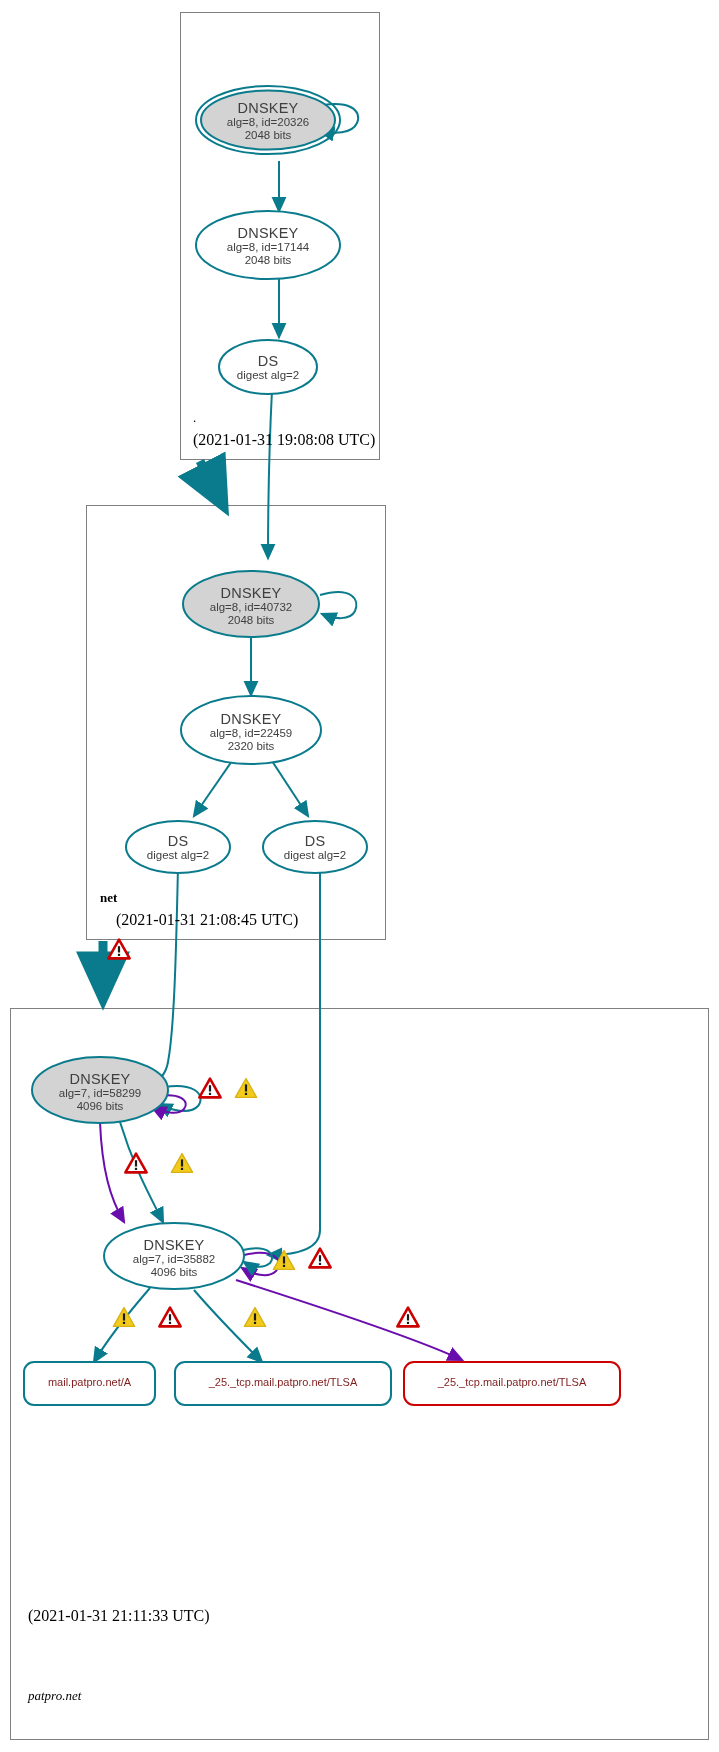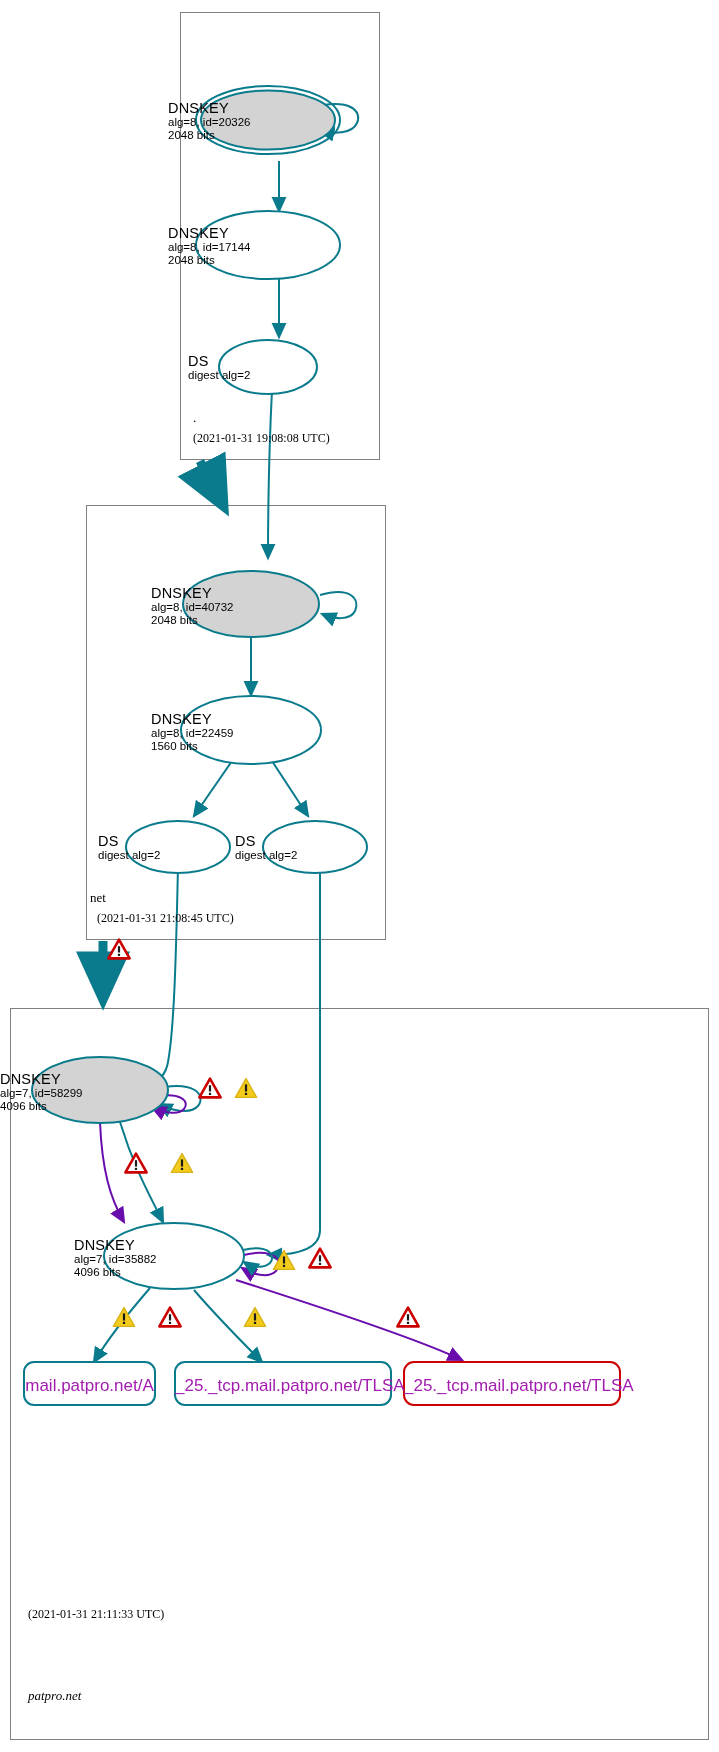--- a/index.html
+++ b/index.html
@@ -33,45 +33,46 @@
   .zone-label {
     position: absolute;
     font-family: "Liberation Serif", serif;
     font-size: 13px;
     color: #000000;
     white-space: nowrap;
   }
   .zone-time {
     position: absolute;
     font-family: "Liberation Serif", serif;
-    font-size: 12px;
+    font-size: 16px;
     color: #000000;
     white-space: nowrap;
   }
   .node-label {
     position: absolute;
-    color: #000000;
+    text-align: center;
+    color: #404040;
     pointer-events: none;
     white-space: nowrap;
     line-height: 1.12;
   }
   .node-title {
     font-family: "Liberation Sans", sans-serif;
     font-size: 14.5px;
     letter-spacing: 0.2px;
   }
   .node-sub {
     font-family: Liberation Sans, sans-serif;
     font-size: 11.5px;
   }
   .leaf-label {
     position: absolute;
     font-family: "Liberation Sans", sans-serif;
-    font-size: 17px;
-    color: #a21caf;
+    font-size: 11px;
+    color: #7f1d1d;
     white-space: nowrap;
     text-align: center;
   }
   .icon-wrap {
     position: absolute;
   }
 </style>
 </head>
 <body>
 
@@ -175,21 +176,21 @@
 
   <div class="node-label" style="left:151px; top:585px; width:200px;">
     <div class="node-title">DNSKEY</div>
     <div class="node-sub">alg=8, id=40732</div>
     <div class="node-sub">2048 bits</div>
   </div>
 
   <div class="node-label" style="left:151px; top:711px; width:200px;">
     <div class="node-title">DNSKEY</div>
     <div class="node-sub">alg=8, id=22459</div>
-    <div class="node-sub">1560 bits</div>
+    <div class="node-sub">2320 bits</div>
   </div>
 
   <div class="node-label" style="left:98px; top:833px; width:160px;">
     <div class="node-title">DS</div>
     <div class="node-sub">digest alg=2</div>
   </div>
 
   <div class="node-label" style="left:235px; top:833px; width:160px;">
     <div class="node-title">DS</div>
     <div class="node-sub">digest alg=2</div>
@@ -207,22 +208,22 @@
     <div class="node-sub">4096 bits</div>
   </div>
 
   <div class="leaf-label" style="left:24px; top:1376px; width:131px;">mail.patpro.net/A</div>
   <div class="leaf-label" style="left:175px; top:1376px; width:216px;">_25._tcp.mail.patpro.net/TLSA</div>
   <div class="leaf-label" style="left:404px; top:1376px; width:216px;">_25._tcp.mail.patpro.net/TLSA</div>
 
   <div class="zone-label" style="left:193px; top:410px;">.</div>
   <div class="zone-time" style="left:193px; top:431px;">(2021-01-31 19:08:08 UTC)</div>
 
-  <div class="zone-label" style="left:90px; top:890px;">net</div>
-  <div class="zone-time" style="left:97px; top:911px;">(2021-01-31 21:08:45 UTC)</div>
+  <div class="zone-label" style="left:100px; top:890px;font-weight:bold;">net</div>
+  <div class="zone-time" style="left:116px; top:911px;">(2021-01-31 21:08:45 UTC)</div>
 
   <div class="zone-label" style="left:28px; top:1688px;font-style:italic;">patpro.net</div>
   <div class="zone-time" style="left:28px; top:1607px;">(2021-01-31 21:11:33 UTC)</div>
 
   <div class="icon-wrap" style="left:107px; top:938px;">
     <svg width="24" height="22" viewBox="0 0 24 22">
       <path d="M12,1.6 L22.6,20.4 L1.4,20.4 Z" fill="#ffffff" stroke="#cc0000" stroke-width="2.6" stroke-linejoin="round"></path>
       <rect x="10.9" y="8.2" width="2.2" height="6.3" fill="#1a1a1a"></rect>
       <rect x="10.9" y="15.8" width="2.2" height="2.2" fill="#1a1a1a"></rect>
     </svg>

